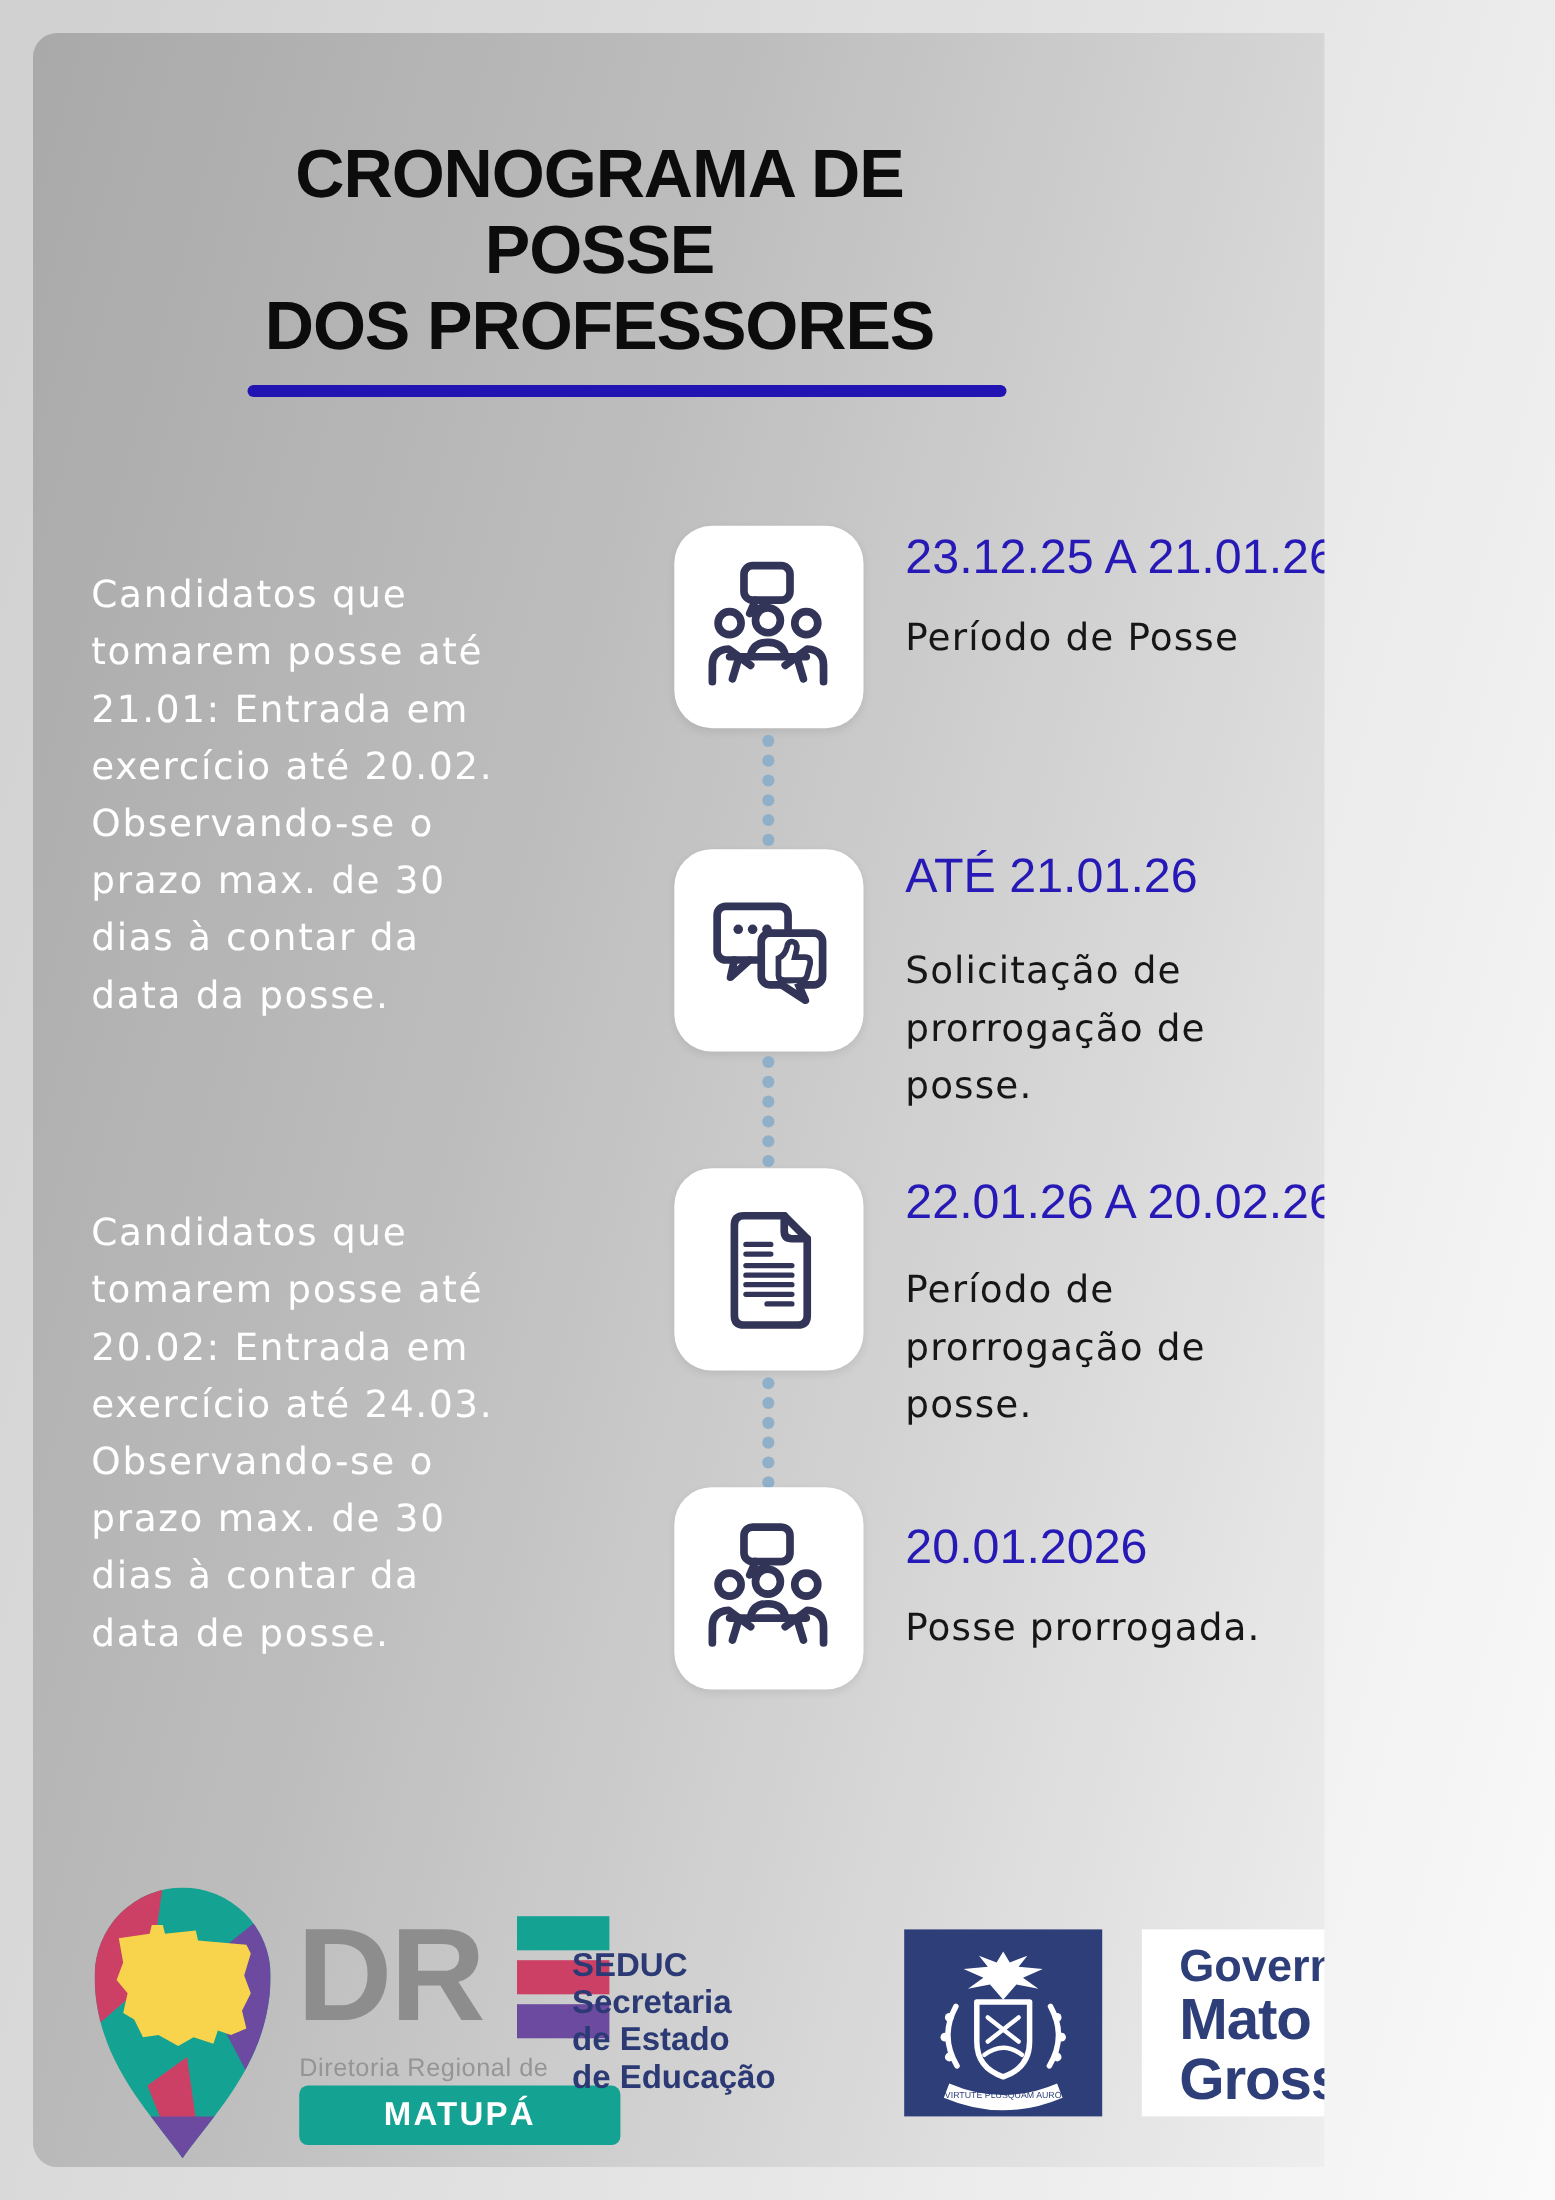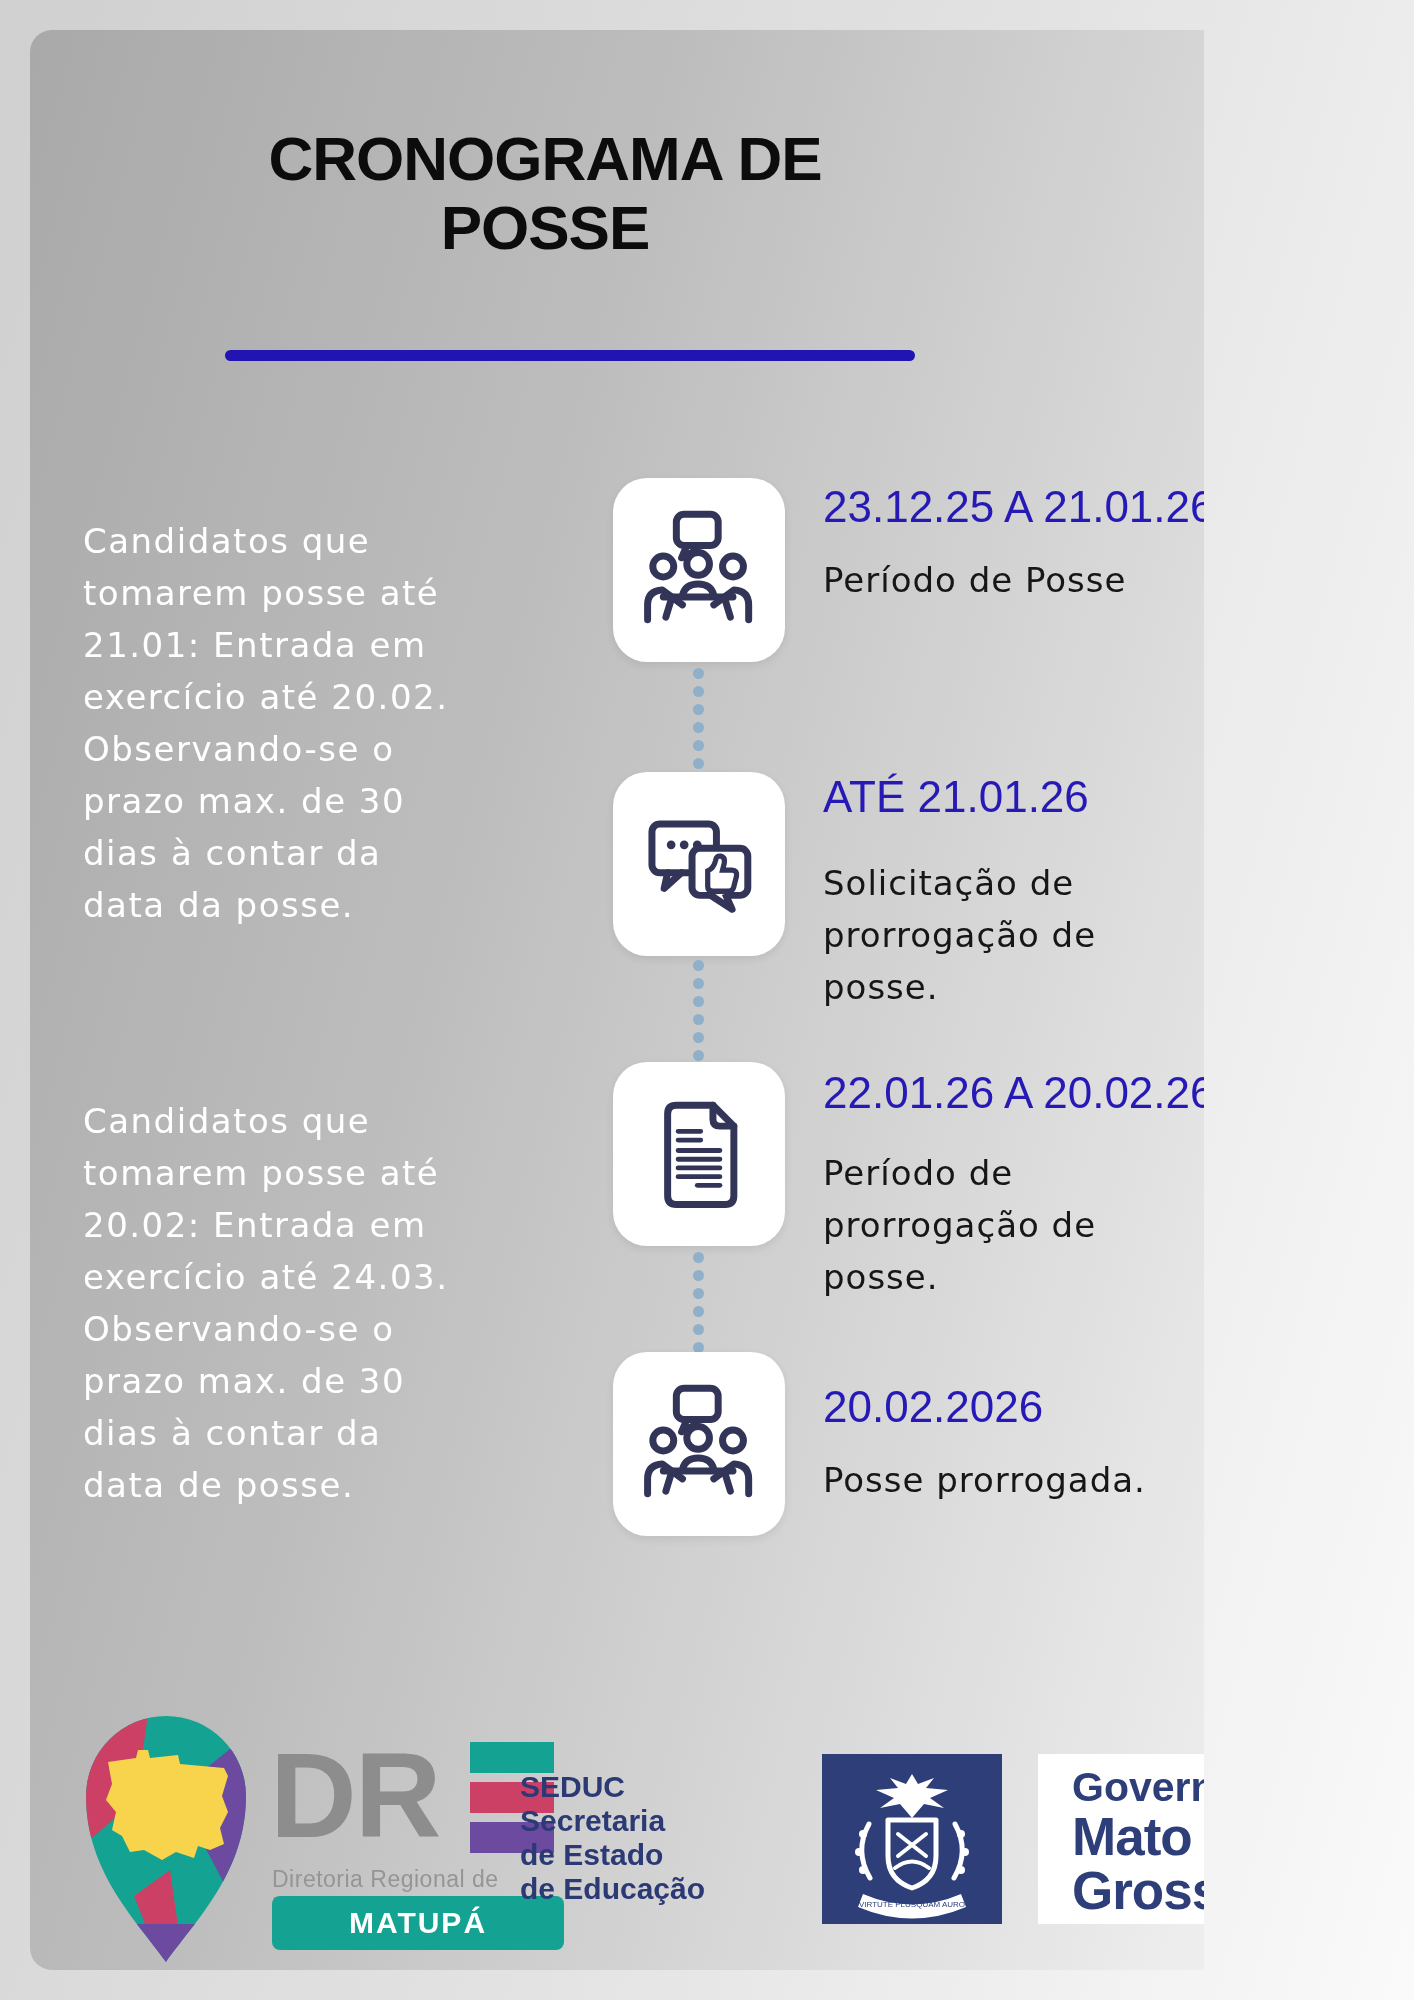--- a/index.html
+++ b/index.html
@@ -72,20 +72,21 @@
            font-size:53px;letter-spacing:-1px;color:var(--governo-navy);}
 </style>
 </head>
 <body>
 
 <div class="stage">
   <div class="panel"></div>
 
   <div class="title">
     <div>CRONOGRAMA DE POSSE</div>
+    <div>DOS PROFESSORES</div>
   </div>
   <div class="rule"></div>
 
   <div class="note note1">Candidatos que
 tomarem posse até
 21.01: Entrada em
 exercício até 20.02.
 Observando-se o
 prazo max. de 30
 dias à contar da
@@ -181,21 +182,21 @@
   <div class="t-date" style="top:480px">23.12.25 A 21.01.26</div>
   <div class="t-desc" style="top:554px">Período de Posse</div>
   <div class="t-date" style="top:770px">ATÉ 21.01.26</div>
   <div class="t-desc" style="top:857px">Solicitação de
 prorrogação de
 posse.</div>
   <div class="t-date" style="top:1066px">22.01.26 A 20.02.26</div>
   <div class="t-desc" style="top:1147px">Período de
 prorrogação de
 posse.</div>
-  <div class="t-date" style="top:1380px">20.02.2026</div>
+  <div class="t-date" style="top:1380px">20.01.2026</div>
   <div class="t-desc" style="top:1454px">Posse prorrogada.</div>
 
   <svg class="pin" viewBox="0 0 176 266">
     <defs>
       <clipPath id="pinClip">
         <path d="M88,262 C58,220 8,172 8,96 A80,80 0 1 1 168,96 C168,172 118,220 88,262 Z"></path>
       </clipPath>
     </defs>
     <g clip-path="url(#pinClip)">
       <rect x="0" y="0" width="176" height="266" fill="var(--teal)"></rect>

